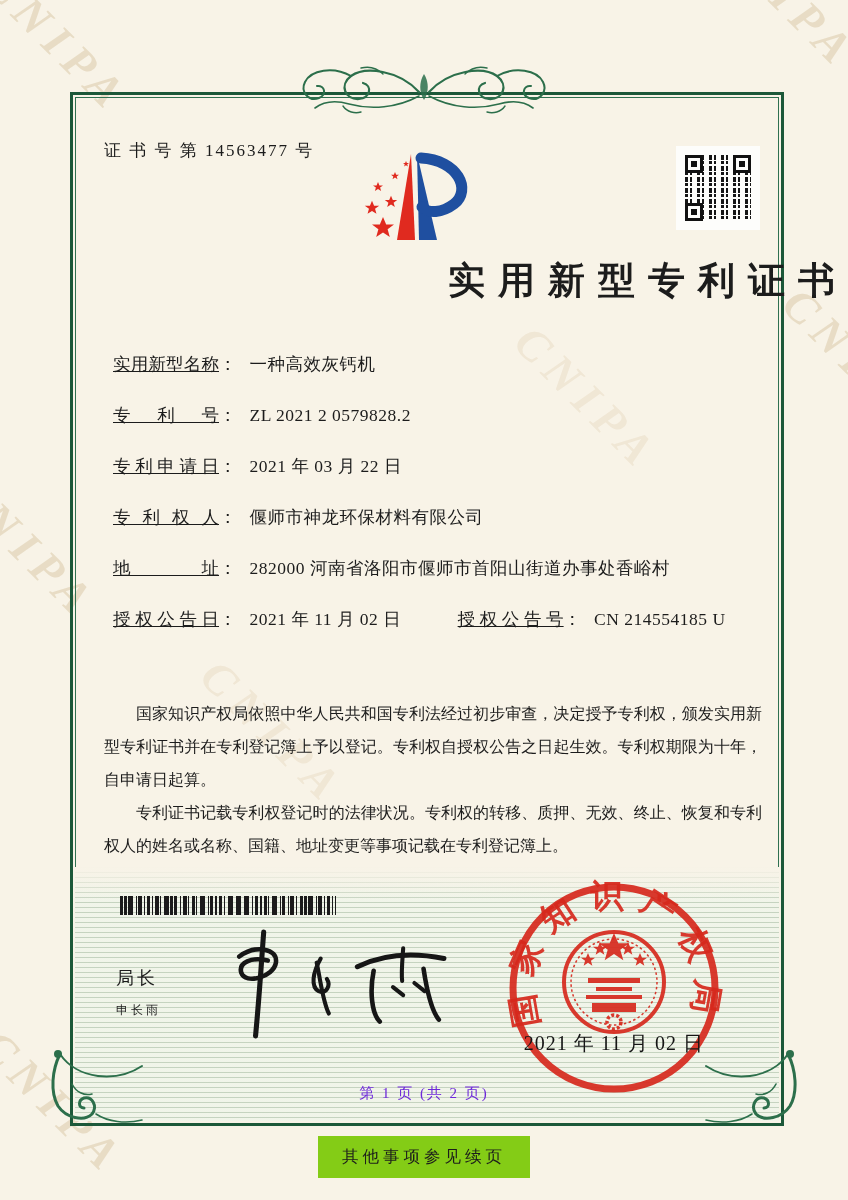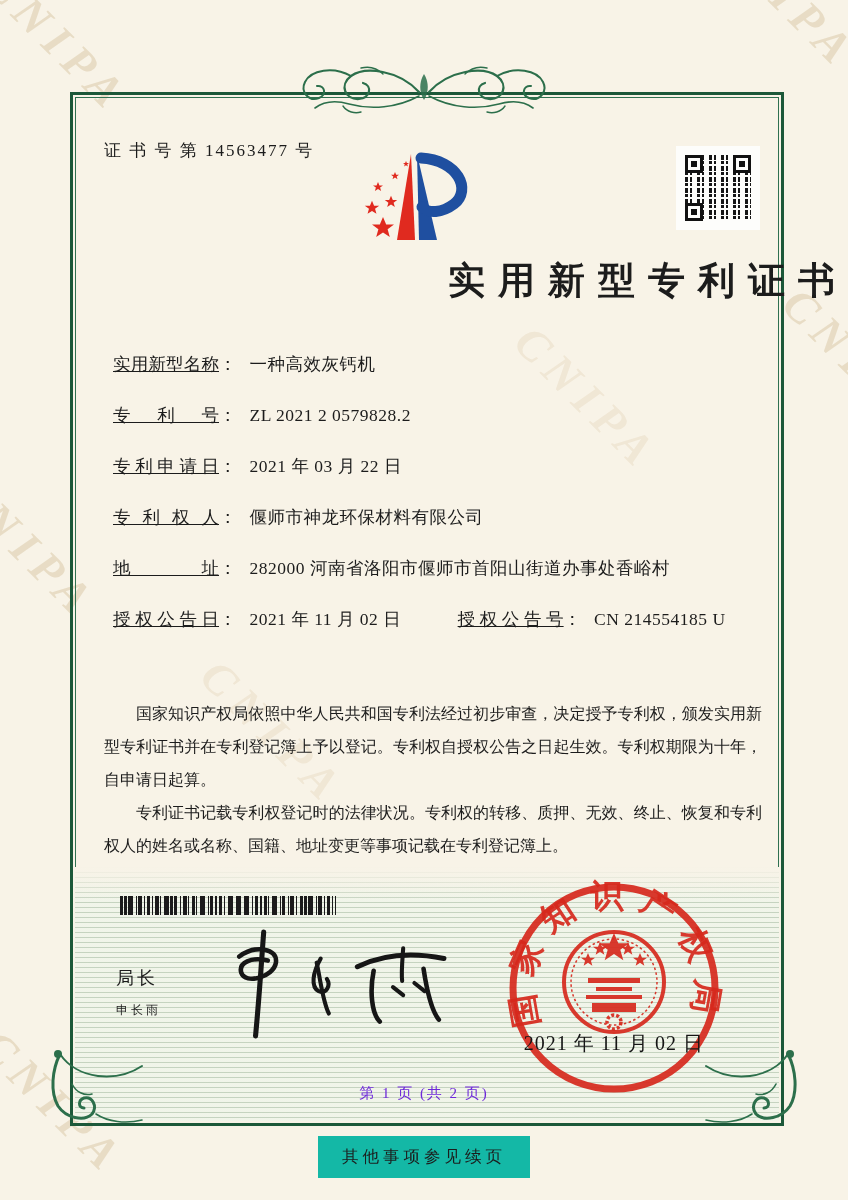--- a/index.html
+++ b/index.html
@@ -78,21 +78,21 @@
   .seal{ position:absolute; z-index:4; left:504px; top:878px; width:220px; height:220px; }
   .seal svg{ position:absolute; inset:0; }
   .seal-date{
     position:absolute; left:0; right:0; top:152px; text-align:center;
     font-size:20px; color:#151515; letter-spacing:1px; white-space:nowrap;
   }
   
   .page-info{ position:absolute; z-index:3; left:0; right:0; top:1084px; text-align:center; font-size:15px; letter-spacing:2px; color:#6d28d9; }
   .note-box{
     position:absolute; z-index:3; left:50%; transform:translateX(-50%); top:1136px;
-    background:#14b8a6; padding:10px 24px; font-size:16.5px; letter-spacing:4px; white-space:nowrap;
+    background:#84cc16; padding:10px 24px; font-size:16.5px; letter-spacing:4px; white-space:nowrap;
   }
   
   .orn-top{ position:absolute; z-index:3; left:287px; top:62px; }
   .orn-corner{ position:absolute; z-index:3; width:100px; height:86px; }
   .orn-bl{ left:46px; top:1044px; }
   .orn-br{ left:702px; top:1044px; transform:scaleX(-1); }
 </style>
 </head>
 <body>
 

